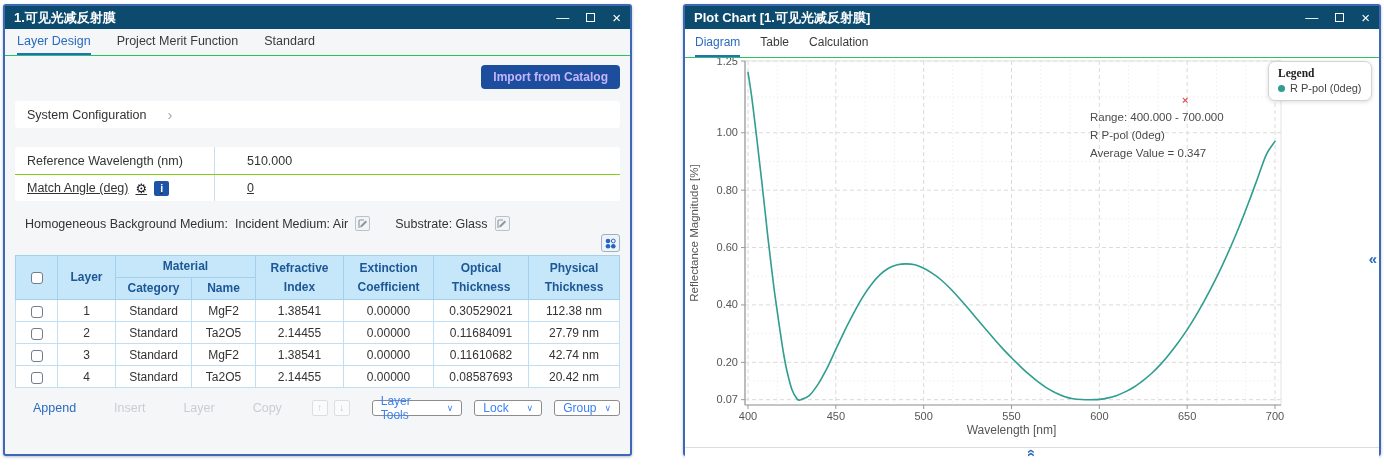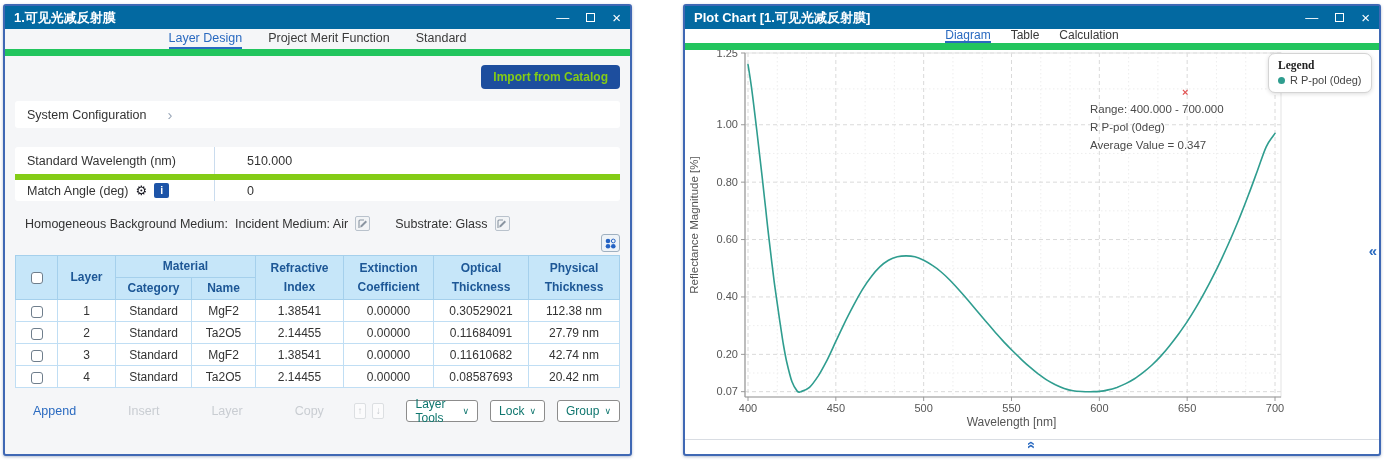--- a/index.html
+++ b/index.html
@@ -2,43 +2,43 @@
 <html><head>
 <meta charset="utf-8">
 <style>
   * { box-sizing: border-box; margin: 0; padding: 0; }
   html,body { width:1384px; height:465px; background:#ffffff; font-family:"Liberation Sans", sans-serif; overflow:hidden; position:relative; }
 
   .window { position:absolute; top:4px; height:452px; border:2px solid #3f68b4; border-radius:3px; background:#f5f6f8; box-shadow:0 1px 3px rgba(30,60,120,.35); }
   #left-window  { left:3px;  width:629px; }
   #right-window { left:683px; width:698px; background:#fff; }
 
-  .titlebar { height:23px; background:#0369a1; color:#fff; display:flex; align-items:center; padding:0 9px; font-size:13px; font-weight:bold; }
+  .titlebar { height:23px; background:#0c4a6e; color:#fff; display:flex; align-items:center; padding:0 9px; font-size:13px; font-weight:bold; }
   .win-controls { margin-left:auto; display:flex; align-items:center; gap:17px; font-weight:normal; }
   .wc { color:#fff; font-size:13px; line-height:1; cursor:default; }
   .wc-max { width:9px; height:9px; border:1.6px solid #fff; display:inline-block; }
 
-  .tabbar { display:flex; align-items:stretch; padding:0 12px; gap:26px; border-bottom:7px solid #22c55e; background:transparent;justify-content:center; }
+  .tabbar { display:flex; align-items:stretch; padding:0 12px; gap:26px; border-bottom:1px solid #22c55e; background:transparent; }
   #left-window .tabbar { height:27px; font-size:12.5px; }
-  #right-window .tabbar { height:21px; font-size:12px; gap:20px; padding:0 10px; }
+  #right-window .tabbar { height:29px; font-size:12px; gap:20px; padding:0 10px; }
   .tab { display:flex; align-items:center; color:#3a3a3a; border-bottom:2px solid transparent; cursor:default; }
   .tab.active { color:#2a6ac0; border-bottom-color:#2a6ac0; }
 
   .lw-content { padding:0 10px; position:relative; }
 
   .catalog-row { display:flex; justify-content:flex-end; gap:10px; margin-top:9px; }
-  .btn-primary { background:#1d4e9e; color:#84cc16; font-weight:bold; font-size:12px; height:24px; padding:0 12px; border:none; border-radius:4px; display:flex; align-items:center; font-family:"Liberation Sans",sans-serif; }
+  .btn-primary { background:#1d4e9e; color:#c4b5fd; font-weight:bold; font-size:12px; height:24px; padding:0 12px; border:none; border-radius:4px; display:flex; align-items:center; font-family:"Liberation Sans",sans-serif; }
 
   .card { background:#fff; border-radius:3px; }
   .sysconfig { margin-top:12px; height:27px; display:flex; align-items:center; gap:21px; padding:0 12px; font-size:12.5px; color:#333; }
   .sys-chevron { color:#9aa7b8; font-size:15px; line-height:1; }
 
   .params { margin-top:19px; }
   .param-row { display:flex; align-items:center; height:27px; font-size:12.5px; color:#333; }
-  .param-row + .param-row { border-top:6px solid #84cc16; }
+  .param-row + .param-row { border-top:1px solid #84cc16;text-decoration:underline; }
   .param-label { width:200px; padding-left:12px; height:100%; display:flex; align-items:center; gap:7px; border-right:1px solid #cadcee; }
   .param-value { padding-left:32px; }
   .gear-ic { font-size:13px; color:#15151f; line-height:1; }
   .info-ic { width:15px; height:15px; background:#1d54a8; color:#fff; border-radius:2px; font-size:10.5px; font-weight:bold; display:grid; place-items:center; line-height:1; }
 
   .medium-row { margin-top:15px; padding-left:10px; font-size:12.5px; color:#333; display:flex; align-items:center; gap:7px; }
   .edit-icon { width:15px; height:15px; border:1px solid #b9c2cc; border-radius:2px; background:#f2f4f6; display:grid; place-items:center; }
   .gap18 { width:11px; }
 
   .dots-row { display:flex; justify-content:flex-end; margin-top:3px; height:18px; }
@@ -46,23 +46,23 @@
 
   table.layer-table { margin-top:3px; width:100%; border-collapse:collapse; table-layout:fixed; font-size:12px; }
   .layer-table th { background:#c6e6f9; color:#1d5796; font-weight:bold; border:1px solid #a5d0ec; padding:1px 2px; text-align:center; line-height:1.6; }
   .layer-table th span { white-space:pre-line; }
   .layer-table td { background:#fff; border:1px solid #c0def4; text-align:center; height:22px; color:#333; }
   .cb { width:12px; height:12px; border:1.5px solid #6f7e8c; border-radius:3px; background:#fff; display:inline-block; vertical-align:middle; }
 
   .layer-toolbar { margin-top:12px; display:flex; align-items:center; font-size:12.5px; padding-left:18px; }
   .tb-link { color:#2a6ac0; }
   .tb-dis { color:#c9cdd2; }
-  .ml38 { margin-left:52px;text-align:center; } .ml30 { margin-left:30px; } .ml22 { margin-left:22px; } .ml12 { margin-left:12px; } .ml6 { margin-left:6px; }
+  .ml38 { margin-left:38px;text-align:center; } .ml30 { margin-left:30px; } .ml22 { margin-left:22px; } .ml12 { margin-left:12px; } .ml6 { margin-left:6px; }
   .arrow-btn { width:16px; height:16px; border:1px solid #dcdfe2; border-radius:2px; background:#fbfbfc; color:#c3c7cc; font-size:10px; display:grid; place-items:center; line-height:1; }
-  .dd { height:22px; border:1px solid #8c8c8c; border-radius:3px; background:#fff; color:#0f766e; display:flex; align-items:center; padding:0 8px; gap:5px; font-size:12px; }
+  .dd { height:16px; border:1px solid #8c8c8c; border-radius:3px; background:#fff; color:#3b82f6; display:flex; align-items:center; padding:0 8px; gap:5px; font-size:12px; }
   .dd .chev { font-size:9px; }
   .dd-spread { justify-content:space-between; }
   #dd-lock { width:68px; } #dd-group { width:66px; }
 
   .plot-area { position:relative; height:402px; background:#fff; }
   #chart-svg { position:absolute; left:0; top:0; }
   .legend-box { position:absolute; left:583px; top:3px; background:#fff; border:1px solid #d4d4d4; border-radius:7px; padding:5px 9px 6px 9px; box-shadow:0 1px 4px rgba(0,0,0,.14); z-index:3; }
   .legend-title { font-size:11.5px; font-weight:bold; color:#222;font-family:Liberation Serif, serif; }
   .legend-entry { display:flex; align-items:center; gap:5px; margin-top:3px; font-size:11px; color:#444; white-space:nowrap; }
   .legend-dot { width:7px; height:7px; border-radius:50%; }
@@ -96,21 +96,21 @@
     </div>
 
     <div class="card sysconfig">
       <span>System Configuration</span>
       <span class="sys-chevron">›</span>
     </div>
 
     <div class="card params">
       <div class="param-row">
         <span class="param-label">
-          <span>Standard Wavelength (nm)</span>
+          <span>Reference Wavelength (nm)</span>
         </span>
         <span class="param-value">510.000</span>
       </div>
       <div class="param-row">
         <span class="param-label">
           <span>Match Angle (deg)</span>
           <span class="gear-ic">⚙</span>
           <span class="info-ic">i</span>
         </span>
         <span class="param-value">0</span>

